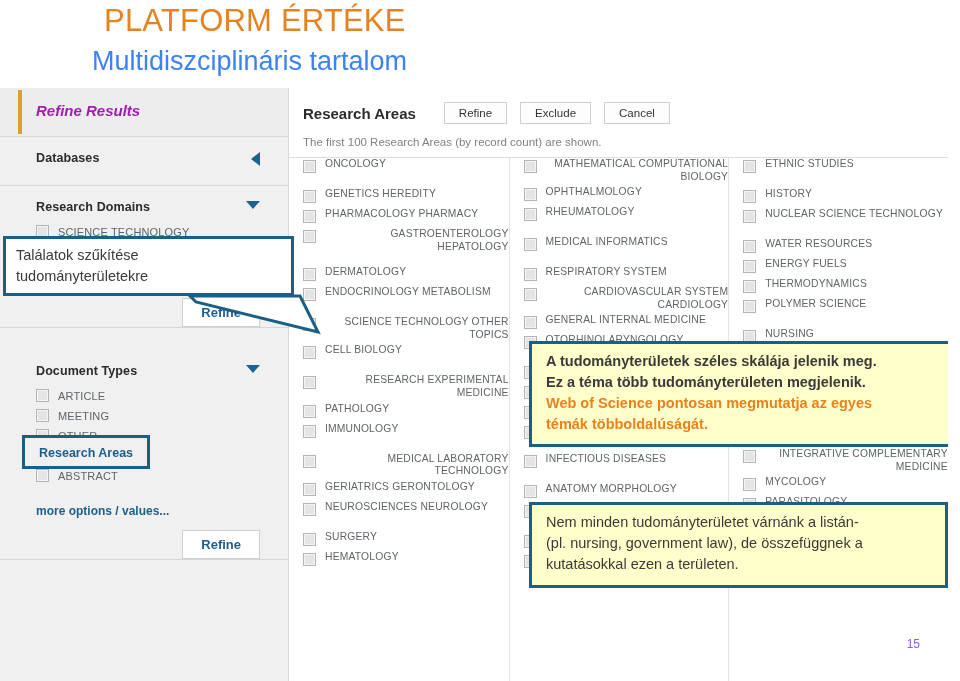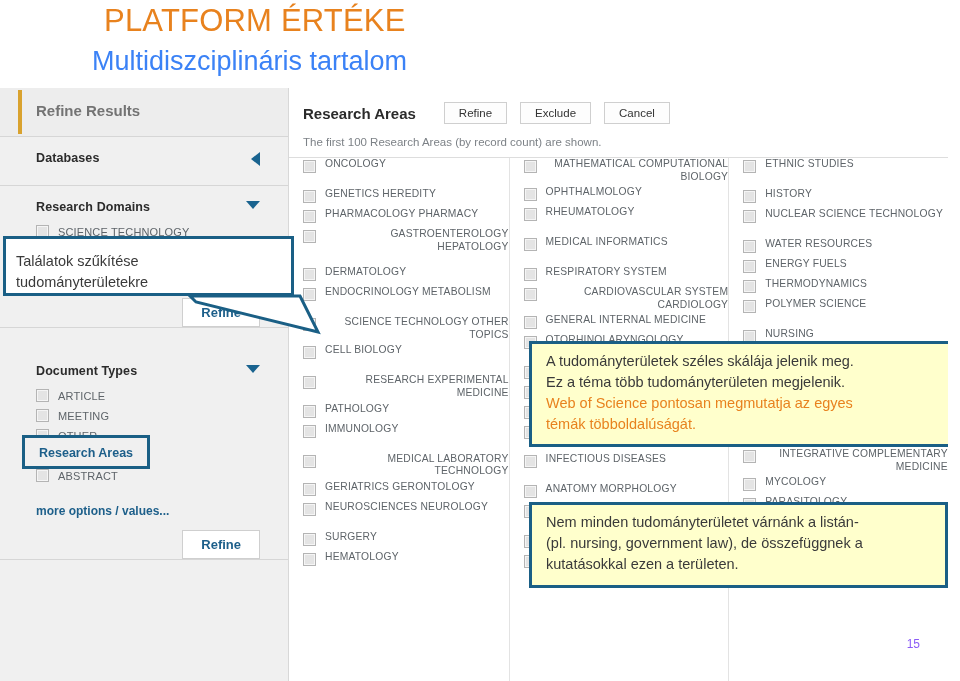--- a/index.html
+++ b/index.html
@@ -41,21 +41,21 @@
     position:relative;
     height:48px;
     background:#ededed;
     border-bottom:1px solid #d6d6d6;
   }
   .sb-header .accent{
     position:absolute;left:18px;top:2px;width:4px;height:44px;background:#d9a22e;
   }
   .sb-header .htxt{
     position:absolute;left:36px;top:14px;
-    font-size:15px;font-weight:bold;color:#737373;
+    font-size:15px;font-weight:bold;color:#a21caf;font-style:italic;
   }
 
   .sb-block{
     border-bottom:1px solid #d6d6d6;
     background:#f0f0f0;
     position:relative;
   }
   .sb-block-title{
     font-size:12.5px;font-weight:bold;color:#2b2b2b;
     padding:14px 9px 10px 36px;
@@ -152,28 +152,28 @@
   .callout{
     position:absolute;
     background:#ffffcc;
     border:3px solid #1a5f85;
     box-sizing:border-box;
     padding:7px 12px 8px 14px;
   }
   .callout p{margin:0;font-size:14.5px;line-height:21px;color:#3a3a3a;}
   .callout p.hi{color:#E8821E;}
 
-  #callout-1{left:529px;top:253px;width:424px;height:106px;}
+  #callout-1{left:529px;top:253px;width:424px;height:106px;font-weight:bold;}
   #callout-2{left:529px;top:414px;width:419px;height:86px;}
 
   
   .tip{
     position:absolute;left:3px;top:148px;width:291px;height:60px;
     background:#ffffff;border:3px solid #1a5f85;box-sizing:border-box;
-    padding:12px 10px;
+    padding:6px 10px;
   }
   .tip p{margin:0;font-size:14.5px;line-height:21px;color:#3a3a3a;}
 
   .tip-tail{position:absolute;left:0;top:140px;width:340px;height:110px;pointer-events:none;}
 
   
   .pageno{
     position:absolute;right:28px;bottom:30px;
     font-size:12px;color:#8b5cf6;
   }

